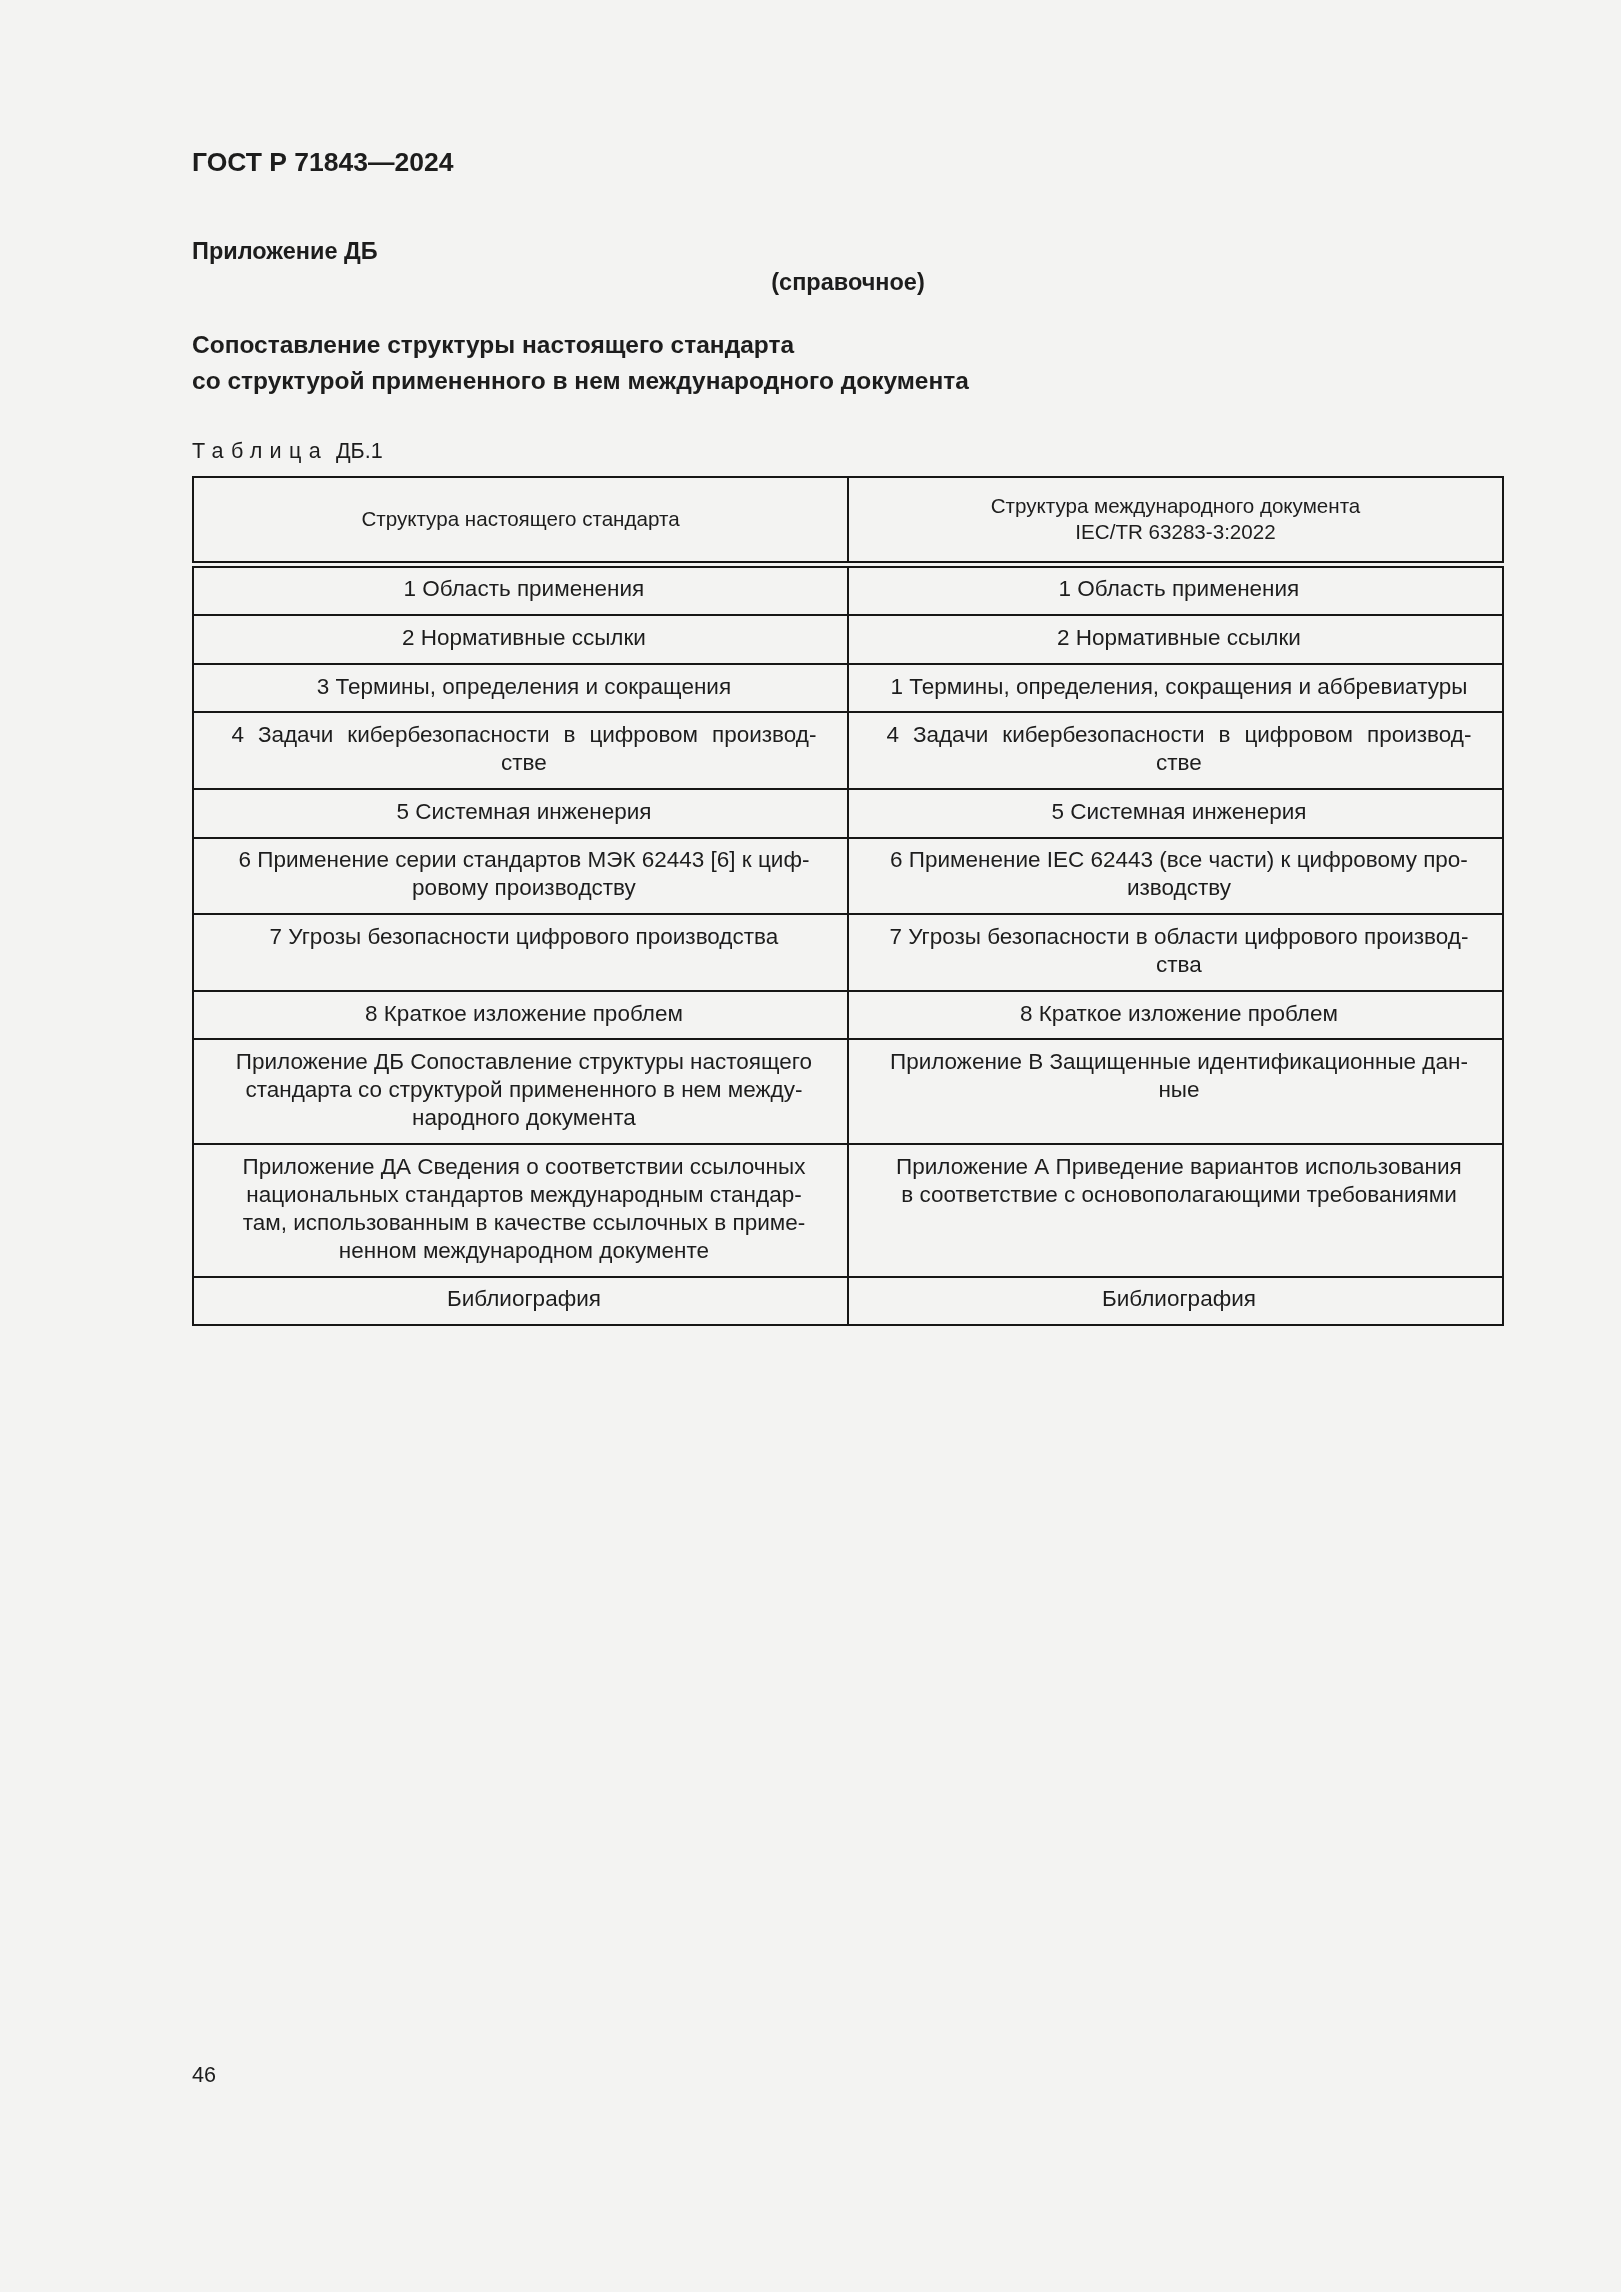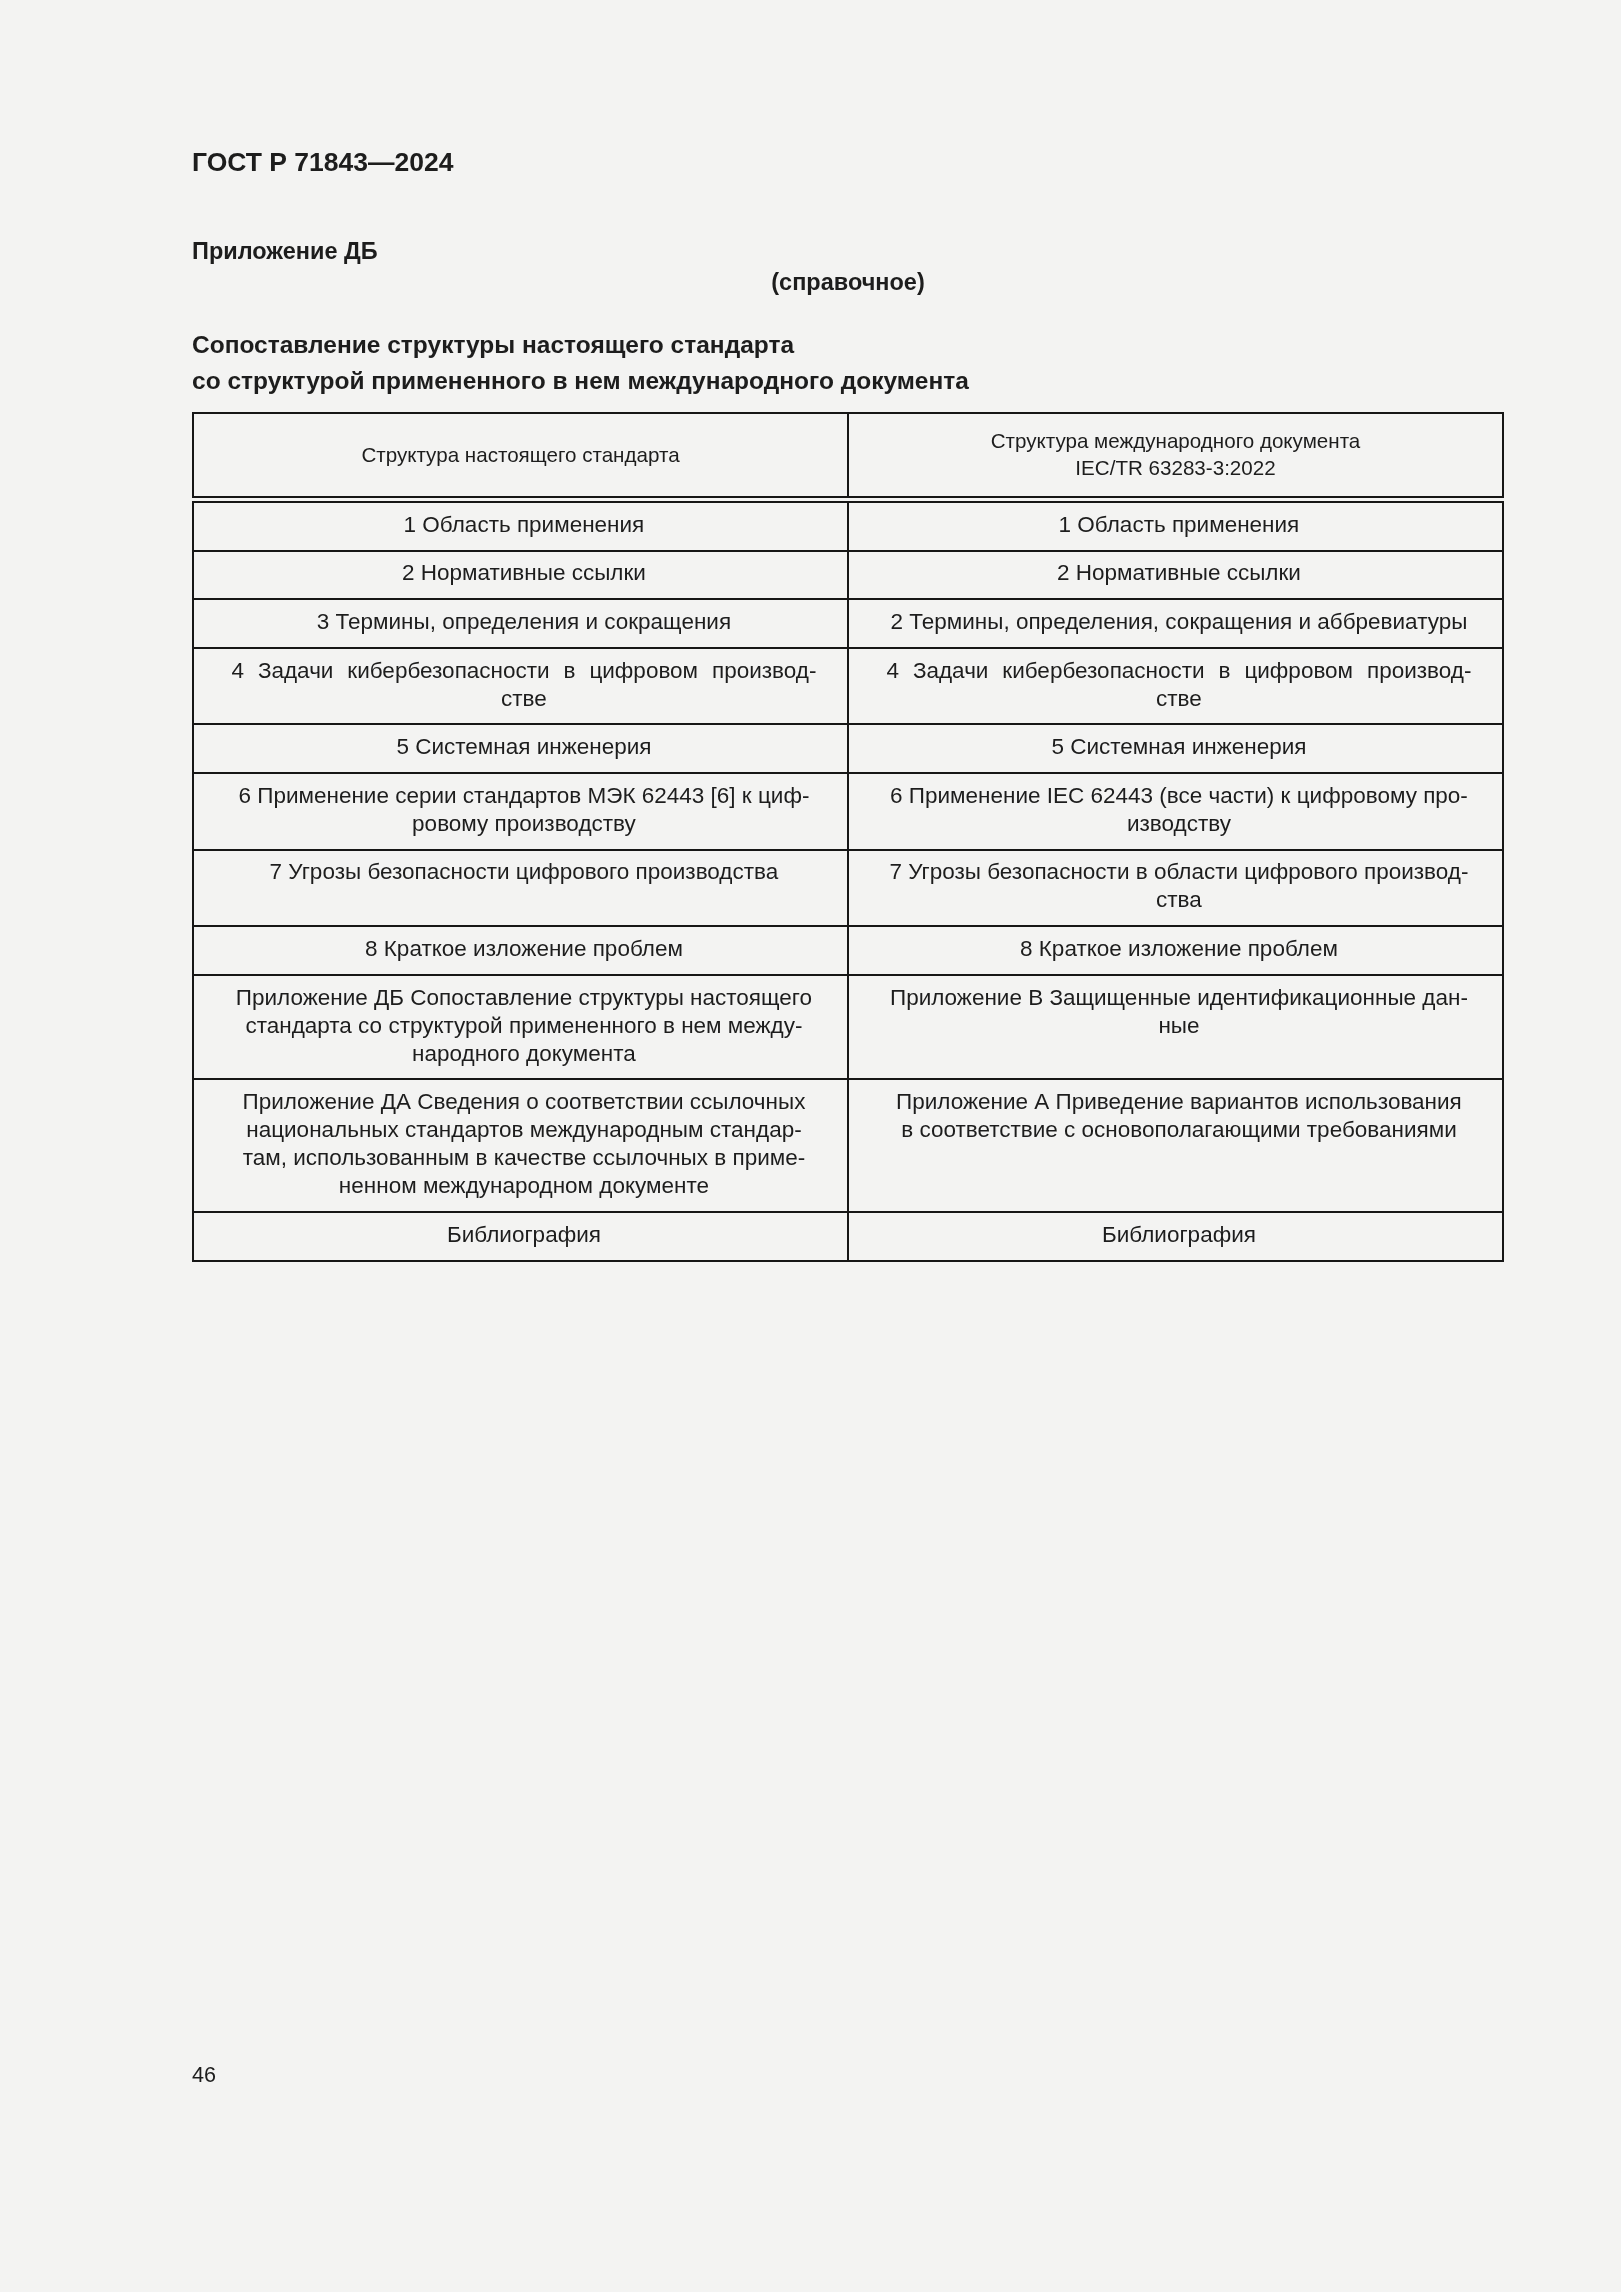--- a/index.html
+++ b/index.html
@@ -94,41 +94,44 @@
 <div class="page">
 
   <div class="doc-code">ГОСТ Р 71843—2024</div>
 
   <div class="appendix-label">Приложение ДБ</div>
   <div class="appendix-kind">(справочное)</div>
 
   <h1 class="doc-title">Сопоставление структуры настоящего стандарта
 со структурой примененного в нем международного документа</h1>
 
+  <div class="table-caption">
+    <span class="caption-word">Таблица</span><span class="caption-num">ДБ.1</span>
+  </div>
 
   <table class="cmp">
     <thead>
       <tr>
         <th>Структура настоящего стандарта</th>
         <th>Структура международного документа
 IEC/TR 63283-3:2022</th>
       </tr>
     </thead>
     <tbody>
       <tr>
         <td>1 Область применения</td>
         <td>1 Область применения</td>
       </tr>
       <tr>
         <td>2 Нормативные ссылки</td>
         <td>2 Нормативные ссылки</td>
       </tr>
       <tr>
         <td>3 Термины, определения и сокращения</td>
-        <td>2 Термины, определения, сокращения и аббревиатуры</td>
+        <td>1 Термины, определения, сокращения и аббревиатуры</td>
       </tr>
       <tr>
         <td class="stretch">4 Задачи кибербезопасности в цифровом производ-
 стве</td>
         <td class="stretch">4 Задачи кибербезопасности в цифровом производ-
 стве</td>
       </tr>
       <tr>
         <td>5 Системная инженерия</td>
         <td>5 Системная инженерия</td>

